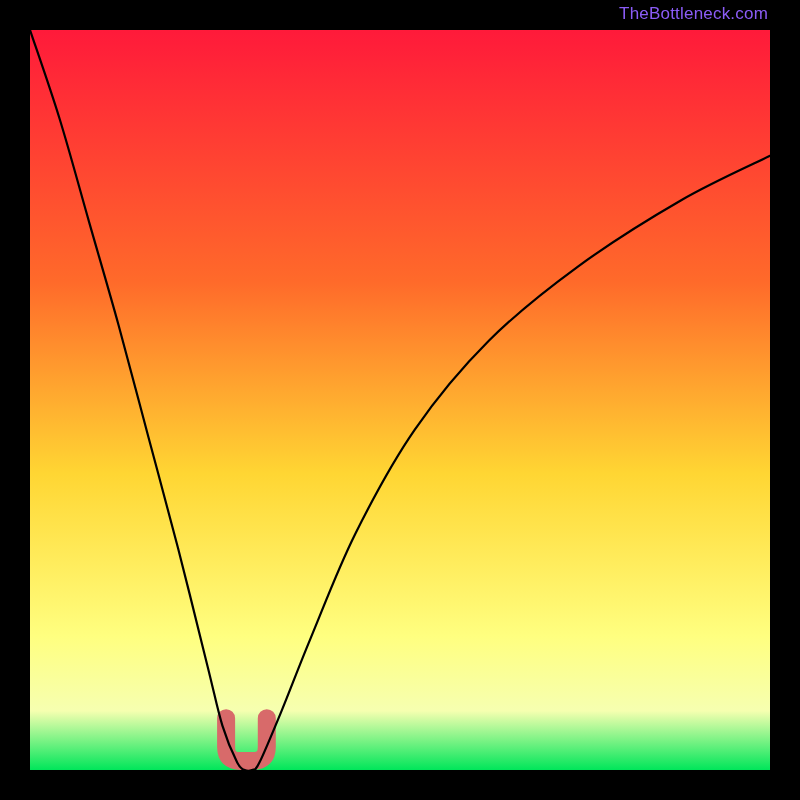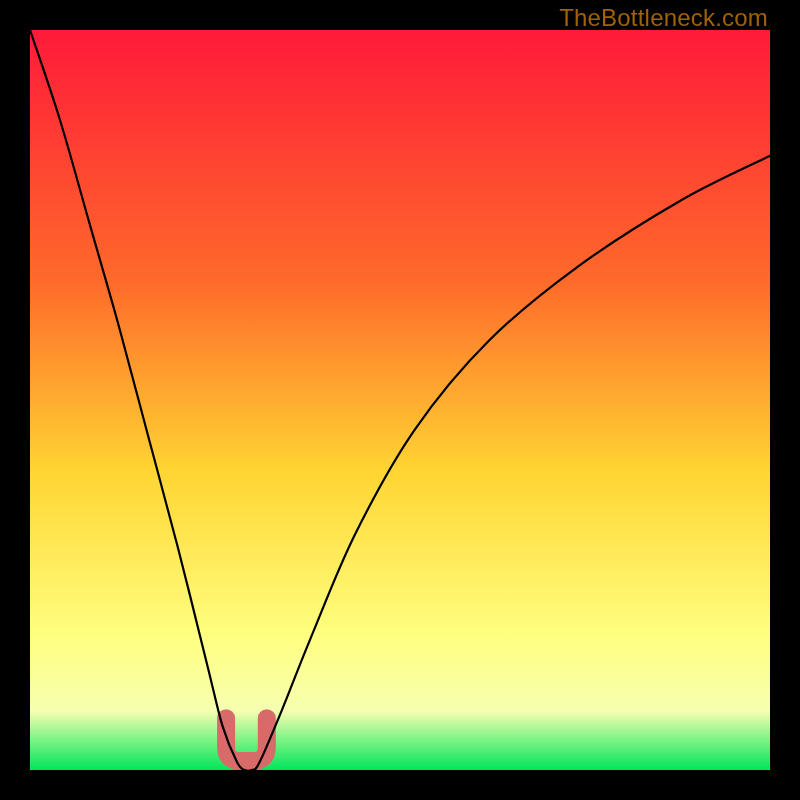--- a/index.html
+++ b/index.html
@@ -23,22 +23,22 @@
     position: absolute;
     left: 0;
     top: 0;
     width: 740px;
     height: 740px;
   }
   .watermark {
     position: absolute;
     top: 4px;
     right: 32px;
-    color: #a16207;
-    font-size: 24px;
+    color: #8b5cf6;
+    font-size: 17px;
     font-weight: 400;
     letter-spacing: 0.2px;
   }
 </style>
 </head>
 <body>
 
 <div class="watermark">TheBottleneck.com</div>
 
 <div class="frame">

